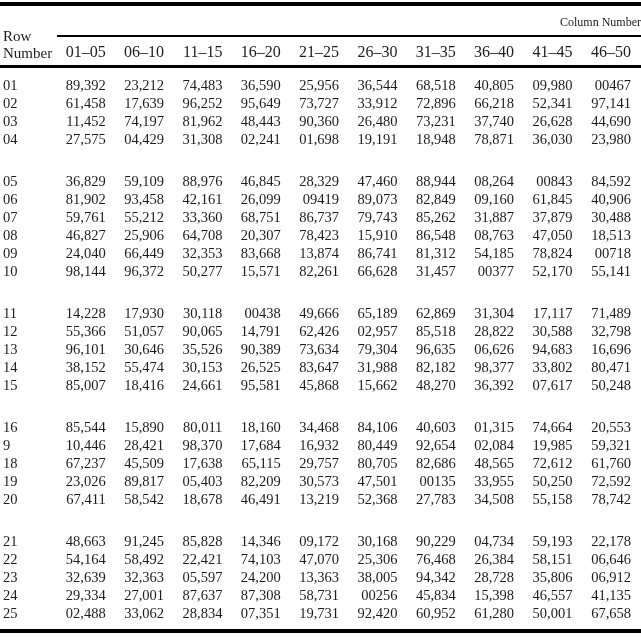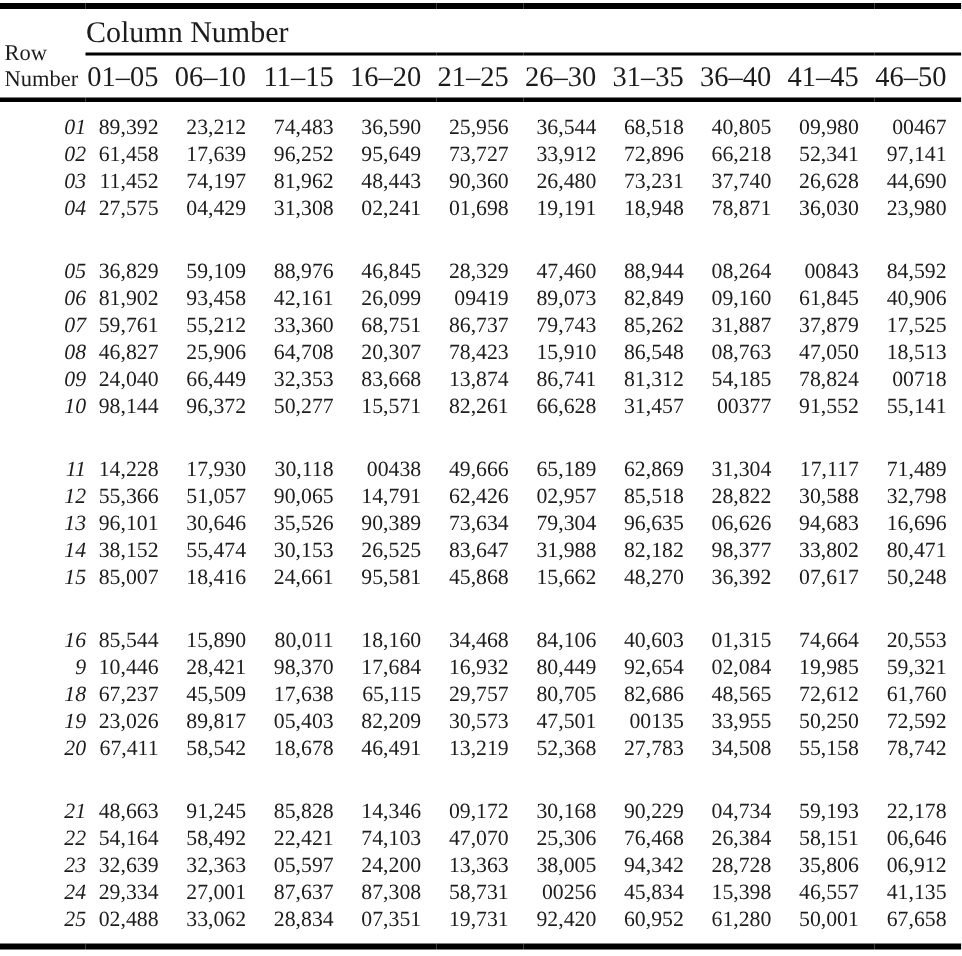--- a/index.html
+++ b/index.html
@@ -33,40 +33,39 @@
   th.row-hdr {
     text-align: left;
     vertical-align: bottom;
     white-space: pre-line;
     padding: 0 0 3px 3px;
     font-size: 15px;
     line-height: 17px;
     border-bottom: 3px solid #000000;
   }
   th.col-group {
-    text-align: left;
-    font-size: 20px;
+    text-align: right;
+    font-size: 12px;
     padding: 7px 0 4px 0;
     border-bottom: 2px solid #000000;
   }
   tr.col-headers th {
     text-align: right;
-    font-size: 19px;
+    font-size: 16px;
     padding: 6px 10px 4px 0;
     border-bottom: 3px solid #000000;
   }
   tbody td {
     text-align: right;
     padding-right: 10px;
   }
   tbody td.row-label {
-    text-align: right;
+    text-align: left;
     padding-left: 3px;
     padding-right: 0;
-    font-style: italic;
   }
   tbody tr:first-child td { padding-top: 8px; }
   tbody tr.group-gap td { padding-top: 24px; }
   tbody tr:last-child td { padding-bottom: 7px; }
 </style>
 </head>
 <body>
 
 <div class="page">
   <table class="rnt">
@@ -185,21 +184,21 @@
           <td class="row-label">07</td>
           <td>59,761</td>
           <td>55,212</td>
           <td>33,360</td>
           <td>68,751</td>
           <td>86,737</td>
           <td>79,743</td>
           <td>85,262</td>
           <td>31,887</td>
           <td>37,879</td>
-          <td>17,525</td>
+          <td>30,488</td>
         </tr>
         <tr>
           <td class="row-label">08</td>
           <td>46,827</td>
           <td>25,906</td>
           <td>64,708</td>
           <td>20,307</td>
           <td>78,423</td>
           <td>15,910</td>
           <td>86,548</td>
@@ -223,21 +222,21 @@
         <tr>
           <td class="row-label">10</td>
           <td>98,144</td>
           <td>96,372</td>
           <td>50,277</td>
           <td>15,571</td>
           <td>82,261</td>
           <td>66,628</td>
           <td>31,457</td>
           <td>00377</td>
-          <td>91,552</td>
+          <td>52,170</td>
           <td>55,141</td>
         </tr>
         <tr class="group-gap">
           <td class="row-label">11</td>
           <td>14,228</td>
           <td>17,930</td>
           <td>30,118</td>
           <td>00438</td>
           <td>49,666</td>
           <td>65,189</td>

